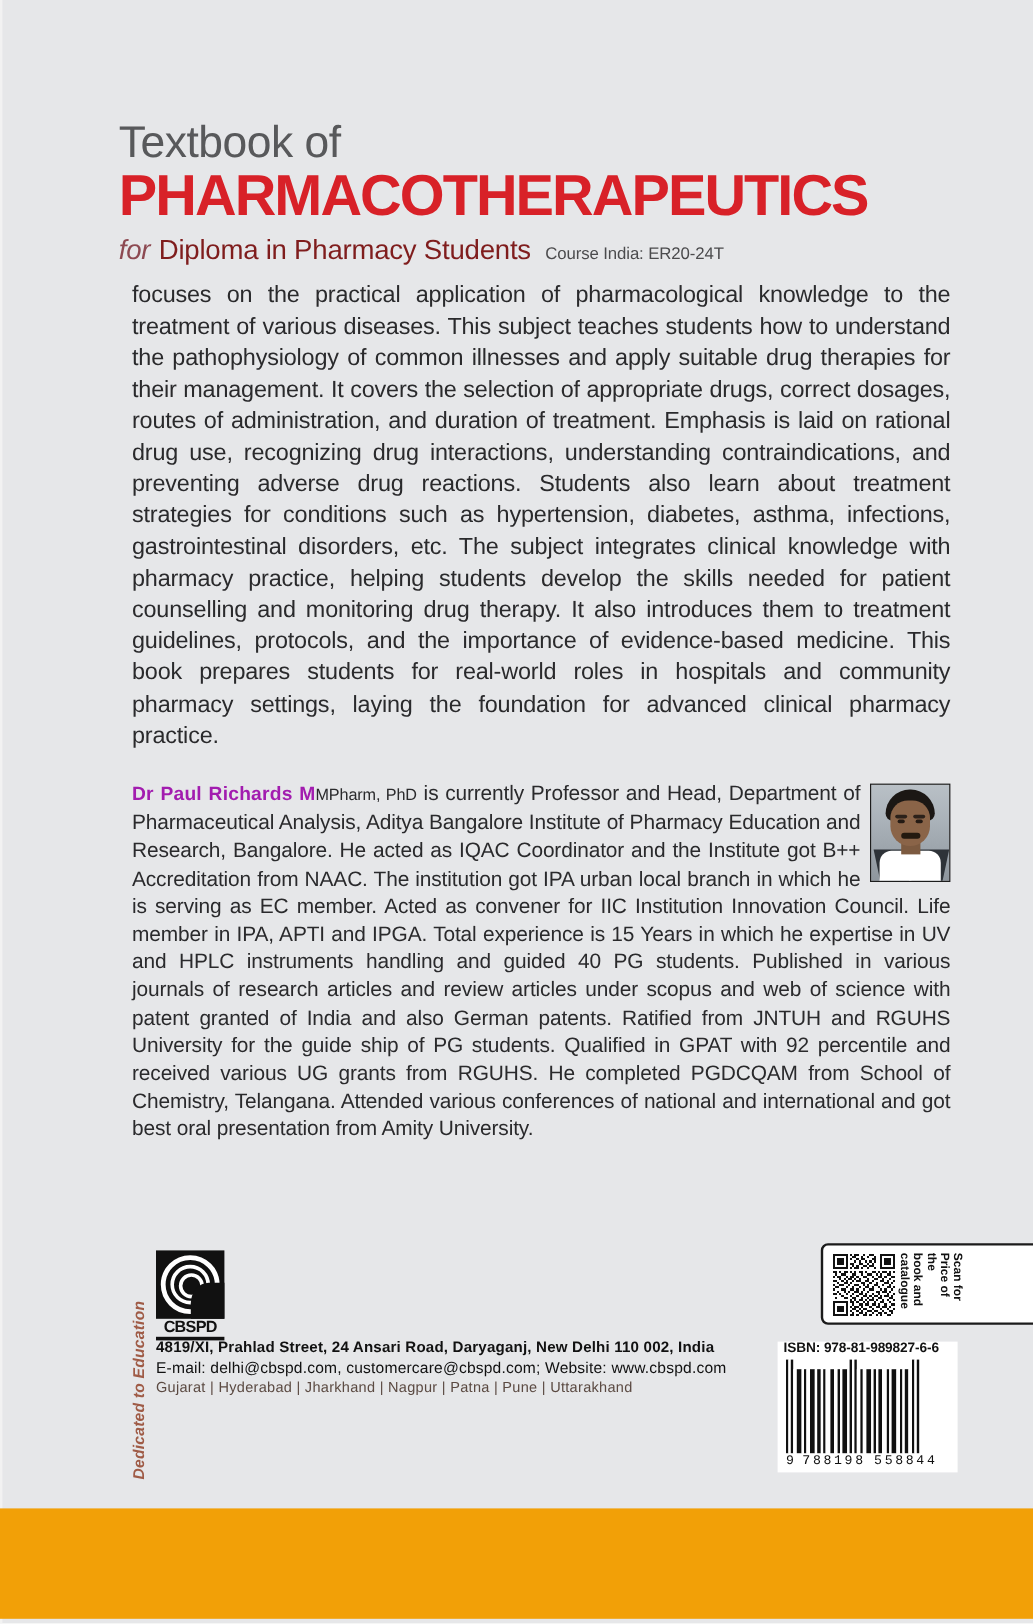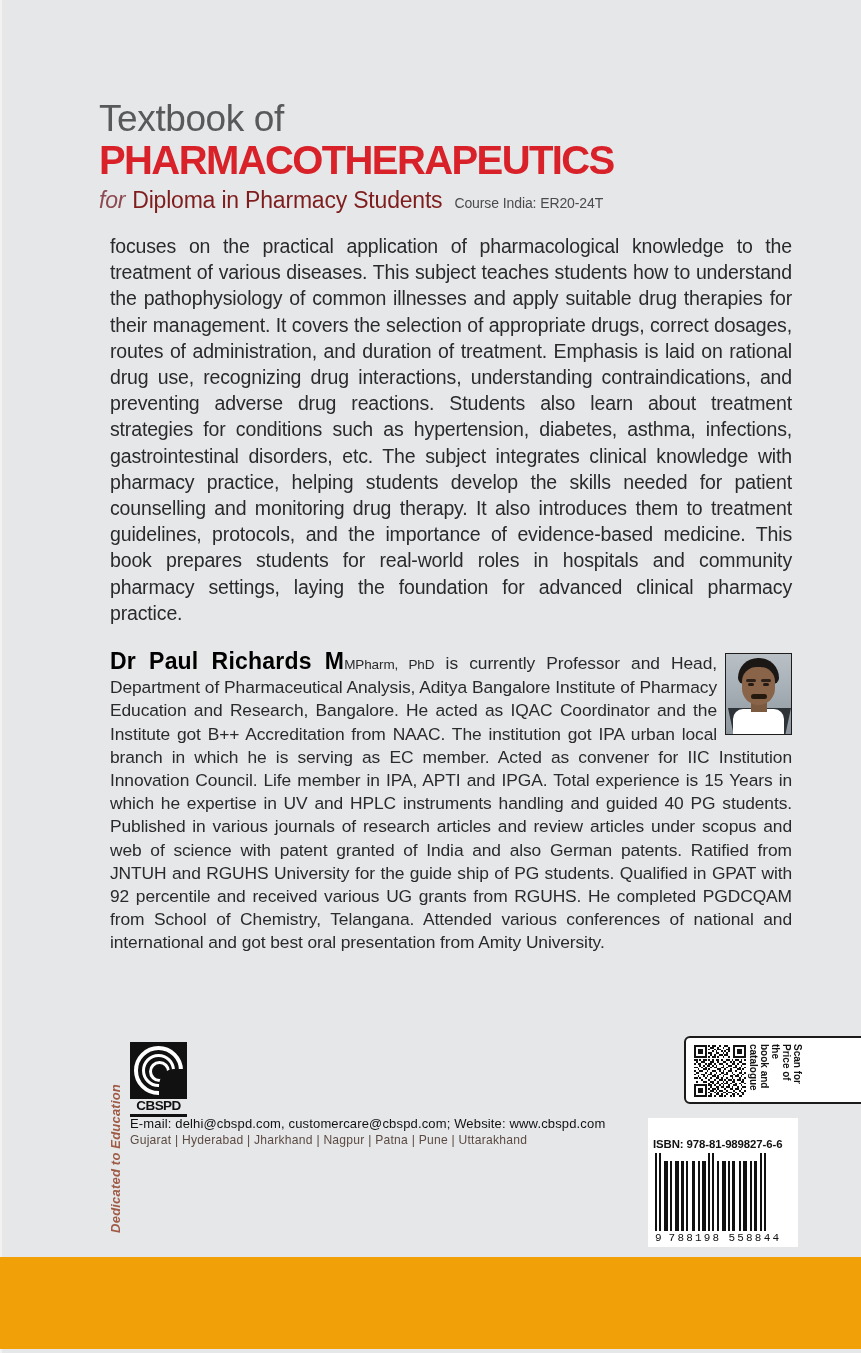--- a/index.html
+++ b/index.html
@@ -26,21 +26,21 @@
     width: 690px;
   }
   .title-line1 {
     font-size: 37px;
     color: #58595b;
     letter-spacing: -0.4px;
     line-height: 1.0;
     font-weight: 400;
   }
   .title-line2 {
-    font-size: 40px;
+    font-size: 48px;
     font-weight: bold;
     color: #d82128;
     letter-spacing: -1.6px;
     line-height: 1.05;
     margin-top: 2px;
     white-space: nowrap;
   }
   .subtitle-row {
     margin-top: 6px;
     display: flex;
@@ -86,22 +86,22 @@
     top: 650px;
     width: 682px;
     font-size: 17.4px;
     line-height: 23.2px;
     color: #2a2a2c;
     text-align: justify;
     letter-spacing: -0.1px;
   }
   .bio-name {
     font-weight: bold;
-    color: #000000;
-    font-size: 23px;
+    color: #a21caf;
+    font-size: 16px;
     letter-spacing: 0.2px;
   }
   .bio-degrees {
     font-size: 13.5px;
     color: #2a2a2c;
   }
   .author-photo {
     float: right;
     width: 65px;
     height: 80px;
@@ -270,21 +270,21 @@
     letter-spacing: 0px;
   }
 
   
   .isbn-box {
     position: absolute;
     left: 648px;
     top: 1118px;
     width: 150px;
     background: #ffffff;
-    padding: 20px 5px 3px 5px;
+    padding: 0 5px 3px 5px;
     box-sizing: border-box;
   }
   .isbn-text {
     font-size: 11.4px;
     font-weight: bold;
     color: #111;
     letter-spacing: -0.1px;
     margin-bottom: 3px;
     white-space: nowrap;
   }
@@ -369,20 +369,21 @@
         <div class="cbs-ring cbs-r1"></div>
         <div class="cbs-ring cbs-r2"></div>
         <div class="cbs-ring cbs-r3"></div>
         <div class="cbs-cut"></div>
       </div>
       <div class="cbs-word">CBSPD</div>
       <div class="cbs-underline"></div>
     </div>
 
     <div class="pub-text">
+      <div class="pub-addr">4819/XI, Prahlad Street, 24 Ansari Road, Daryaganj, New Delhi 110 002, India</div>
       <div class="pub-email">E-mail: delhi@cbspd.com, customercare@cbspd.com; Website: www.cbspd.com</div>
       <div class="pub-cities2">Gujarat | Hyderabad | Jharkhand | Nagpur | Patna | Pune | Uttarakhand</div>
     </div>
   </div>
 
   <div class="qr-box">
     <svg class="qr-img" viewBox="0 0 29 29" shape-rendering="crispEdges">
       <rect width="29" height="29" fill="#fff"></rect>
       <g fill="#111">
         <rect x="0" y="0" width="7" height="1"></rect>

